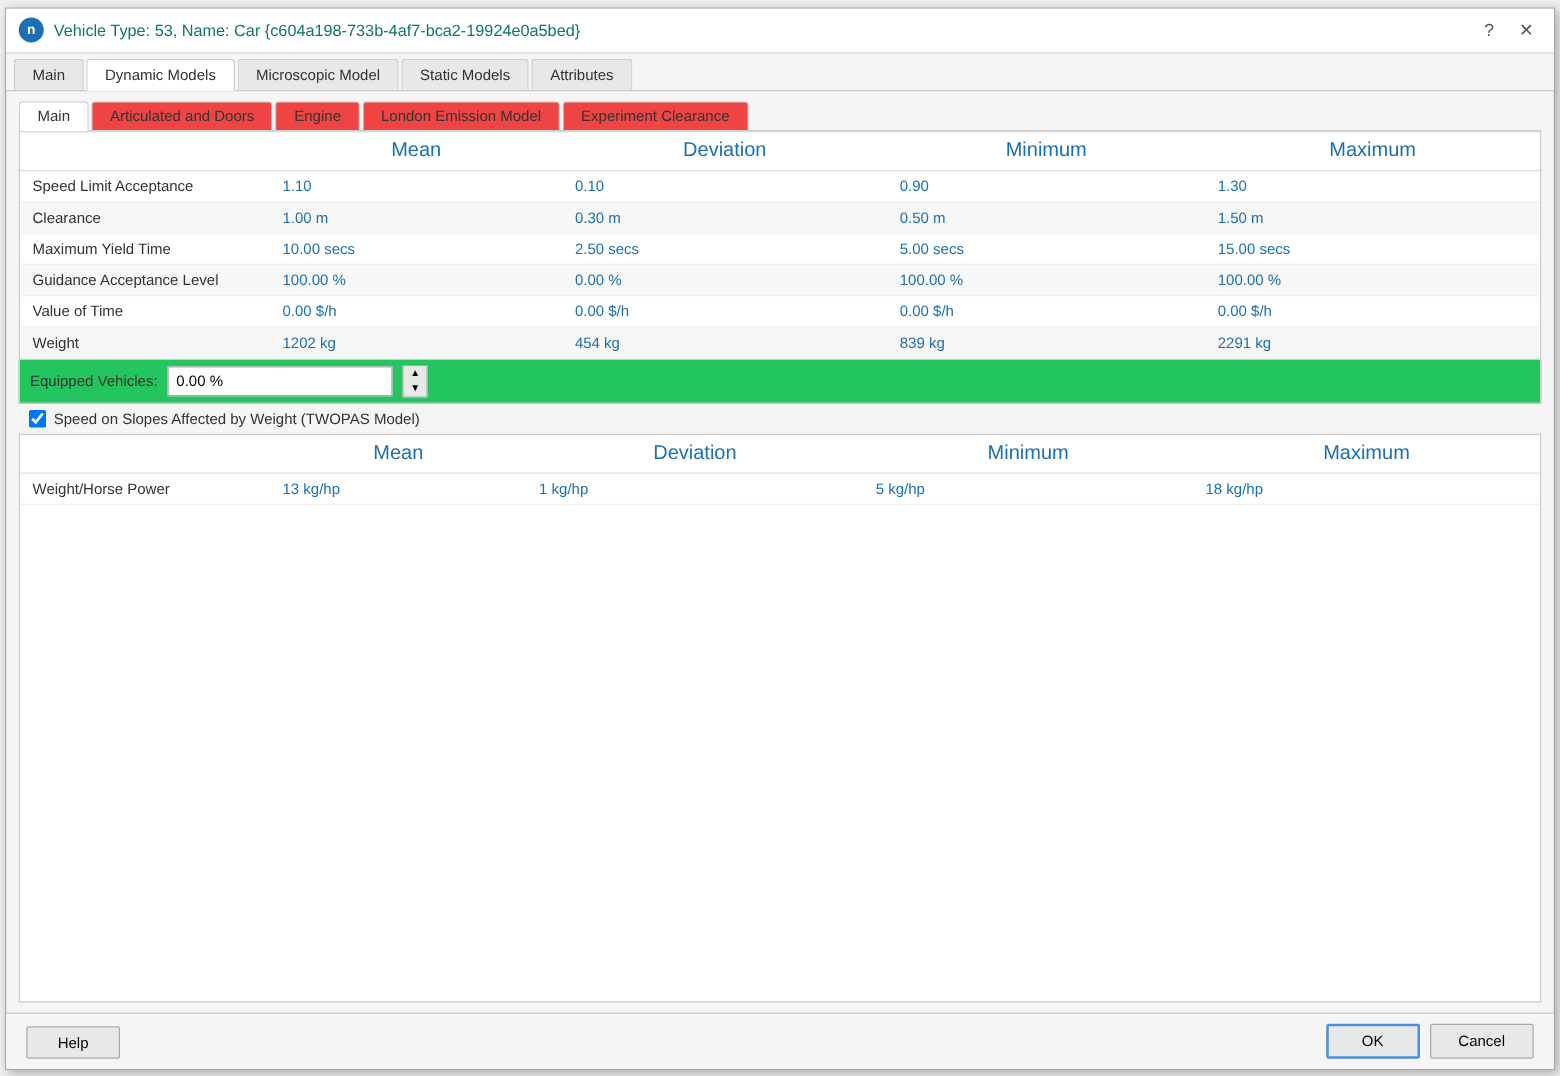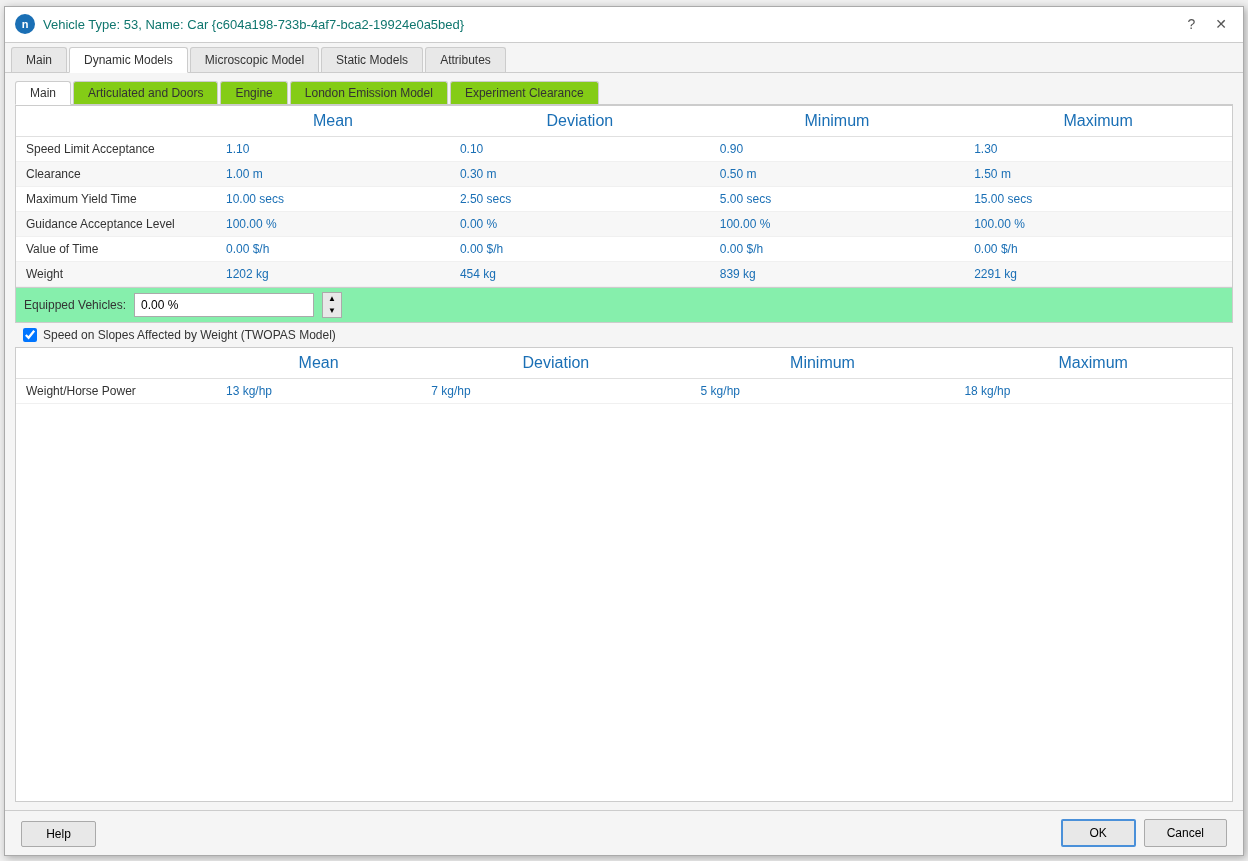--- a/index.html
+++ b/index.html
@@ -104,21 +104,21 @@
     .sub-tabs {
       display: flex;
       border-bottom: 1px solid #ccc;
       margin-bottom: 0;
       gap: 2px;
     }
     .sub-tab {
       padding: 4px 14px;
       border: 1px solid #ccc;
       border-bottom: none;
-      background: #84cc16;
+      background: #ef4444;
       cursor: pointer;
       font-size: 12px;
       color: #333;
       border-radius: 3px 3px 0 0;
     }
     .sub-tab.active {
       background: #fff;
       border-bottom: 1px solid #fff;
       margin-bottom: -1px;
     }
@@ -160,21 +160,21 @@
     }
 
     
     .equipped-row {
       display: flex;
       align-items: center;
       padding: 4px 8px;
       gap: 8px;
       border: 1px solid #ccc;
       border-top: none;
-      background: #86efac;
+      background: #22c55e;
     }
     .equipped-label {
       font-size: 12px;
       color: #333;
       white-space: nowrap;
     }
     .equipped-input {
       border: 1px solid #aaa;
       padding: 2px 6px;
       font-size: 12px;
@@ -366,21 +366,21 @@
             <th>Deviation</th>
             <th>Minimum</th>
             <th>Maximum</th>
           </tr>
         </thead>
         <tbody id="lower-table-body">
 
         <tr>
       <td>Weight/Horse Power</td>
       <td>13 kg/hp</td>
-      <td>7 kg/hp</td>
+      <td>1 kg/hp</td>
       <td>5 kg/hp</td>
       <td>18 kg/hp</td>
     </tr>
           </tbody>
       </table>
     </div>
 
   </div>
 
   <div class="bottom-bar">

